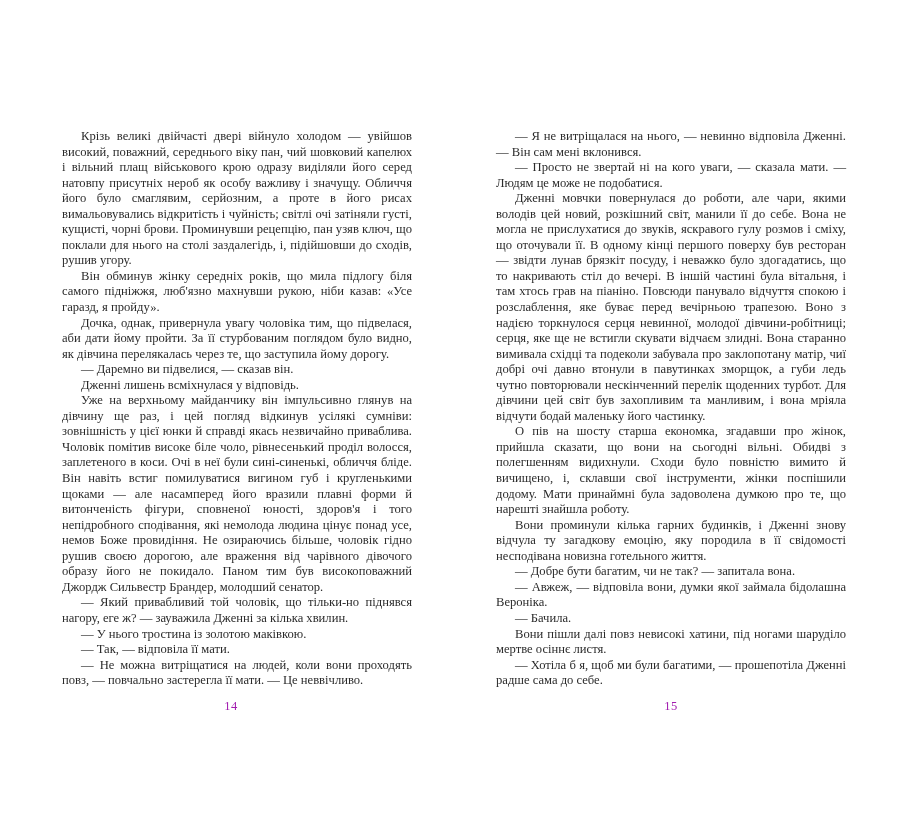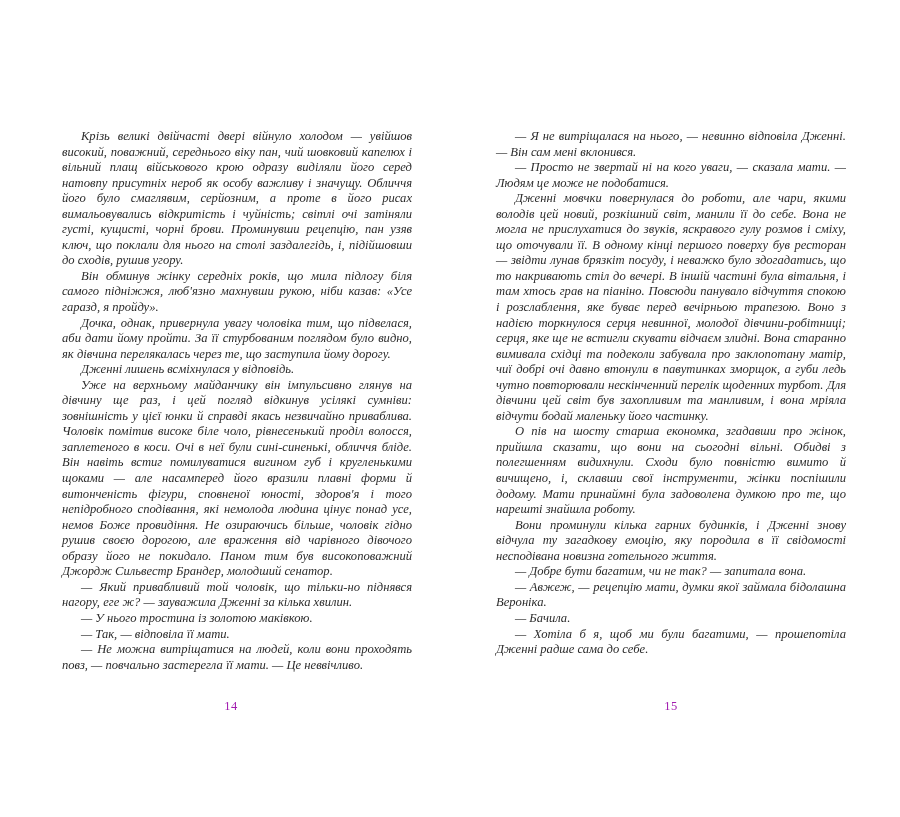--- a/index.html
+++ b/index.html
@@ -28,21 +28,20 @@
   .page-text {
     position: absolute;
     top: 129px;
     width: 350px;
     color: #2b2b2b;
     font-size: 12.6px;
     line-height: 15.55px;
     text-align: justify;
     text-rendering: optimizeLegibility;
     hyphens: auto;
-    font-style: italic;
     -webkit-hyphens: auto;
   }
   .page.left  .page-text { left: 62px; }
   .page.right .page-text { left: 62px; }
   .page-text p {
     margin: 0;
     padding: 0;
     text-indent: 19px;
   }
   .page-number {
@@ -60,38 +59,40 @@
 </head>
 <body>
 
 <div class="spread">
 
   <section class="page left">
     <div class="page-text">
         <p>Крізь великі двійчасті двері війнуло холодом — увійшов високий, поважний, середнього віку пан, чий шовковий капелюх і вільний плащ військового крою одразу виділяли його серед натовпу присутніх нероб як особу важливу і значущу. Обличчя його було смаглявим, серйозним, а проте в його рисах вимальовувались відкритість і чуйність; світлі очі затіняли густі, кущисті, чорні брови. Проминувши рецепцію, пан узяв ключ, що поклали для нього на столі заздалегідь, і, підійшовши до сходів, рушив угору.</p>
         <p>Він обминув жінку середніх років, що мила підлогу біля самого підніжжя, люб'язно махнувши рукою, ніби казав: «Усе гаразд, я пройду».</p>
         <p>Дочка, однак, привернула увагу чоловіка тим, що підвелася, аби дати йому пройти. За її стурбованим поглядом було видно, як дівчина перелякалась через те, що заступила йому дорогу.</p>
+        <p>— Даремно ви підвелися, — сказав він.</p>
         <p>Дженні лишень всміхнулася у відповідь.</p>
         <p>Уже на верхньому майданчику він імпульсивно глянув на дівчину ще раз, і цей погляд відкинув усілякі сумніви: зовнішність у цієї юнки й справді якась незвичайно приваблива. Чоловік помітив високе біле чоло, рівнесенький проділ волосся, заплетеного в коси. Очі в неї були сині-синенькі, обличчя бліде. Він навіть встиг помилуватися вигином губ і кругленькими щоками — але насамперед його вразили плавні форми й витонченість фігури, сповненої юності, здоров'я і того непідробного сподівання, які немолода людина цінує понад усе, немов Боже провидіння. Не озираючись більше, чоловік гідно рушив своєю дорогою, але враження від чарівного дівочого образу його не покидало. Паном тим був високоповажний Джордж Сильвестр Брандер, молодший сенатор.</p>
         <p>— Який привабливий той чоловік, що тільки-но піднявся нагору, еге ж? — зауважила Дженні за кілька хвилин.</p>
         <p>— У нього тростина із золотою маківкою.</p>
         <p>— Так, — відповіла її мати.</p>
         <p>— Не можна витріщатися на людей, коли вони проходять повз, — повчально застерегла її мати. — Це неввічливо.</p>
       </div>
     <div class="page-number">14</div>
   </section>
 
   <section class="page right">
     <div class="page-text">
         <p>— Я не витріщалася на нього, — невинно відповіла Дженні. — Він сам мені вклонився.</p>
         <p>— Просто не звертай ні на кого уваги, — сказала мати. — Людям це може не подобатися.</p>
         <p>Дженні мовчки повернулася до роботи, але чари, якими володів цей новий, розкішний світ, манили її до себе. Вона не могла не прислухатися до звуків, яскравого гулу розмов і сміху, що оточували її. В одному кінці першого поверху був ресторан — звідти лунав брязкіт посуду, і неважко було здогадатись, що то накривають стіл до вечері. В іншій частині була вітальня, і там хтось грав на піаніно. Повсюди панувало відчуття спокою і розслаблення, яке буває перед вечірньою трапезою. Воно з надією торкнулося серця невинної, молодої дівчини-робітниці; серця, яке ще не встигли скувати відчаєм злидні. Вона старанно вимивала східці та подеколи забувала про заклопотану матір, чиї добрі очі давно втонули в павутинках зморщок, а губи ледь чутно повторювали нескінченний перелік щоденних турбот. Для дівчини цей світ був захопливим та манливим, і вона мріяла відчути бодай маленьку його частинку.</p>
         <p>О пів на шосту старша економка, згадавши про жінок, прийшла сказати, що вони на сьогодні вільні. Обидві з полегшенням видихнули. Сходи було повністю вимито й вичищено, і, склавши свої інструменти, жінки поспішили додому. Мати принаймні була задоволена думкою про те, що нарешті знайшла роботу.</p>
         <p>Вони проминули кілька гарних будинків, і Дженні знову відчула ту загадкову емоцію, яку породила в її свідомості несподівана новизна готельного життя.</p>
         <p>— Добре бути багатим, чи не так? — запитала вона.</p>
-        <p>— Авжеж, — рецепцію мати, думки якої займала бідолашна Вероніка.</p>
+        <p>— Авжеж, — відповіла вони, думки якої займала бідолашна Вероніка.</p>
         <p>— Бачила.</p>
+        <p>Вони пішли далі повз невисокі хатини, під ногами шаруділо мертве осіннє листя.</p>
         <p>— Хотіла б я, щоб ми були багатими, — прошепотіла Дженні радше сама до себе.</p>
       </div>
     <div class="page-number">15</div>
   </section>
 
 </div>
 
 </body></html>

